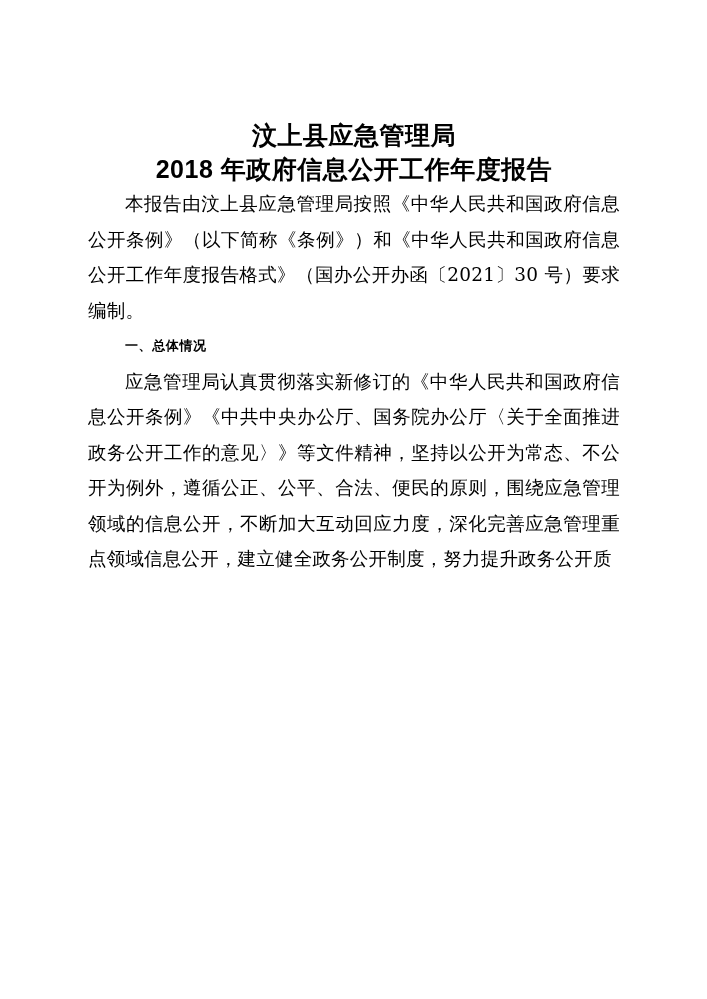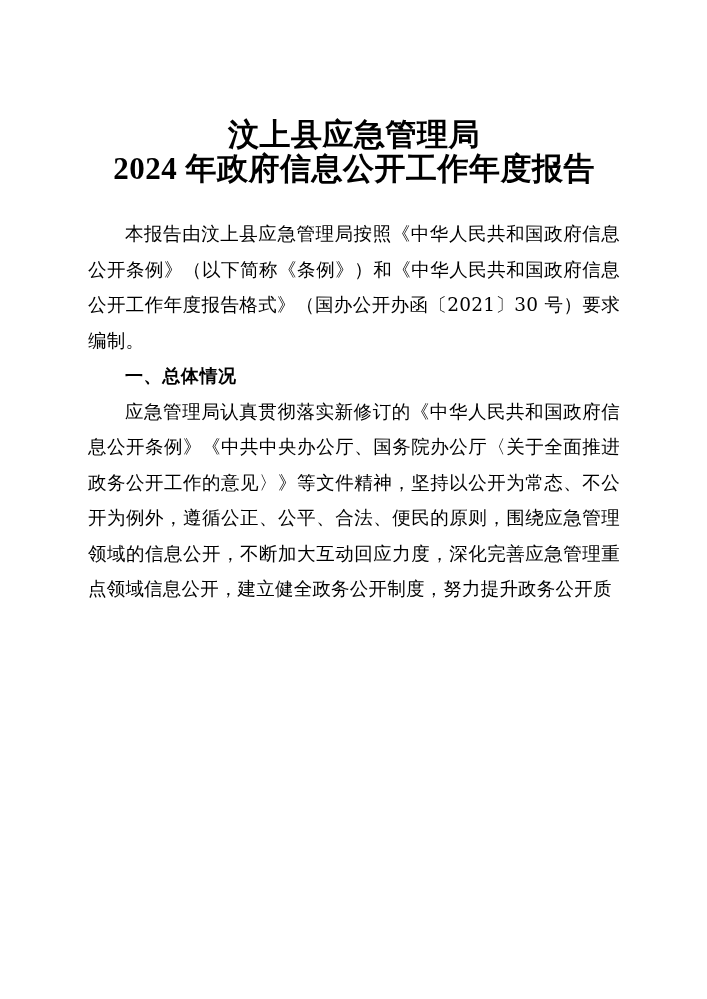--- a/index.html
+++ b/index.html
@@ -21,57 +21,56 @@
     position: absolute;
     left: 88px;
     top: 0;
     width: 532px;
   }
   .title-block {
     margin-top: 118px;
     text-align: center;
   }
   .title-line {
-    font-family: Liberation Serif, serif;
+    font-family: Liberation Sans, sans-serif;
     font-weight: bold;
-    font-size: 31px;
+    font-size: 25px;
     line-height: 34px;
     letter-spacing: 0.5px;
     white-space: nowrap;
   }
   .body-block {
-    margin-top: 30px;
   }
   p.para {
     margin: 0;
     font-size: 18.5px;
     line-height: 35.5px;
     text-align: justify;
     text-justify: inter-ideograph;
     text-indent: 37px;
     letter-spacing: 0.2px;
   }
   p.heading {
     margin: 0;
-    font-size: 18px;
+    font-size: 13px;
     line-height: 35.5px;
     text-indent: 37px;
     font-weight: bold;
     letter-spacing: 0.6px;
   }
 </style>
 </head>
 <body>
 
 <div class="page">
   <div class="content">
 
     <div class="title-block">
       <div class="title-line">汶上县应急管理局</div>
-      <div class="title-line">2024 年政府信息公开工作年度报告</div>
+      <div class="title-line">2018 年政府信息公开工作年度报告</div>
     </div>
 
     <div class="body-block">
       <p class="para">本报告由汶上县应急管理局按照《中华人民共和国政府信息公开条例》（以下简称《条例》）和《中华人民共和国政府信息公开工作年度报告格式》（国办公开办函〔2021〕30 号）要求编制。</p>
       <p class="heading">一、总体情况</p>
       <p class="para">应急管理局认真贯彻落实新修订的《中华人民共和国政府信息公开条例》《中共中央办公厅、国务院办公厅〈关于全面推进政务公开工作的意见〉》等文件精神，坚持以公开为常态、不公开为例外，遵循公正、公平、合法、便民的原则，围绕应急管理领域的信息公开，不断加大互动回应力度，深化完善应急管理重点领域信息公开，建立健全政务公开制度，努力提升政务公开质</p>
     </div>
 
   </div>
 </div>

